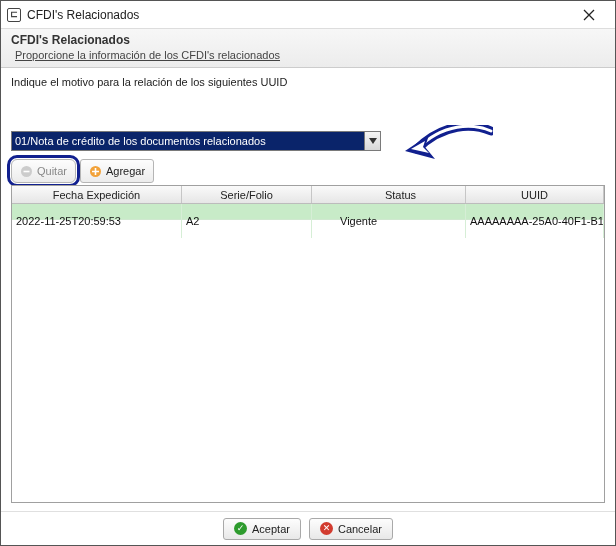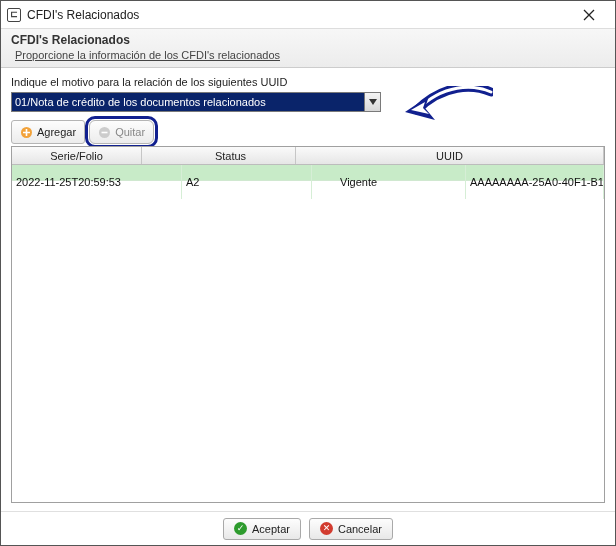--- a/index.html
+++ b/index.html
@@ -57,21 +57,21 @@
 
   .body-area {
     flex: 1;
     padding: 8px 10px;
     display: flex;
     flex-direction: column;
     position: relative;
   }
 
   .prompt-label { color: #222; margin-bottom: 4px; }
-  .combo-row { display: flex; align-items: flex-start; gap: 6px; margin-bottom: 8px; position: relative; }
+  .combo-row { display: flex; align-items: flex-start; gap: 6px; margin-bottom: 8px; position: relative; margin-top: 39px; }
   .combo {
     width: 370px;
     height: 20px;
     border: 1px solid #7a7a7a;
     background: #fff;
     display: flex;
     align-items: stretch;
     font-size: 11px;
   }
   .combo-input {
@@ -234,42 +234,43 @@
       </div>
       <svg class="arrow-annot" viewBox="0 0 90 48">
         <path d="M88 6 C 70 -2, 40 -2, 14 24" fill="none" stroke="#11208f" stroke-width="9" stroke-linecap="round"></path>
         <path d="M88 6 C 70 -2, 40 -2, 14 24" fill="none" stroke="#fff" stroke-width="3" stroke-linecap="round"></path>
         <path d="M2 26 L26 10 L22 22 L32 34 Z" fill="#11208f"></path>
         <path d="M8 24 L22 16 L20 22 L26 28 Z" fill="#fff"></path>
       </svg>
     </div>
 
     <div class="toolbar">
+      <button class="tbtn disabled quitar-highlight">
+        <span class="ticon">
+          <svg width="13" height="13" viewBox="0 0 13 13">
+              <circle cx="6.5" cy="6.5" r="5.5" fill="#cccccc"></circle>
+              <path d="M3.5 6.5 H9.5" stroke="#fff" stroke-width="1.6"></path>
+            </svg>
+        </span>
+        <span>Quitar</span>
+      </button>
       <button class="tbtn">
         <span class="ticon">
           <svg width="13" height="13" viewBox="0 0 13 13">
               <circle cx="6.5" cy="6.5" r="5.5" fill="#f2a23a"></circle>
               <path d="M6.5 3 V10 M3 6.5 H10" stroke="#fff" stroke-width="1.6"></path>
             </svg>
         </span>
         <span>Agregar</span>
       </button>
-      <button class="tbtn disabled quitar-highlight">
-        <span class="ticon">
-          <svg width="13" height="13" viewBox="0 0 13 13">
-              <circle cx="6.5" cy="6.5" r="5.5" fill="#cccccc"></circle>
-              <path d="M3.5 6.5 H9.5" stroke="#fff" stroke-width="1.6"></path>
-            </svg>
-        </span>
-        <span>Quitar</span>
-      </button>
     </div>
 
     <div class="grid">
       <div class="grid-head">
+        <div class="gh c-fecha">Fecha Expedición</div>
         <div class="gh c-serie">Serie/Folio</div>
         <div class="gh c-status">Status</div>
         <div class="gh c-uuid">UUID</div>
       </div>
       <div class="grid-body">
         <div class="grow">
           <div class="gc c-fecha">2022-11-25T20:59:53</div>
           <div class="gc c-serie">A2</div>
           <div class="gc c-status">Vigente</div>
           <div class="gc c-uuid">AAAAAAAA-25A0-40F1-B18B-EB...</div>

